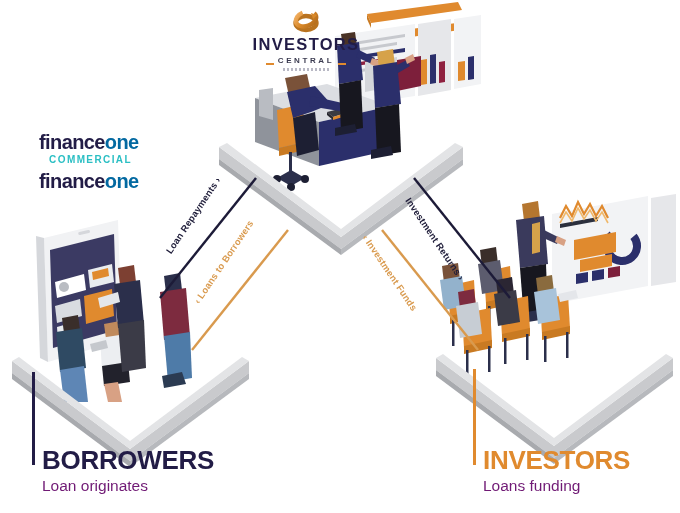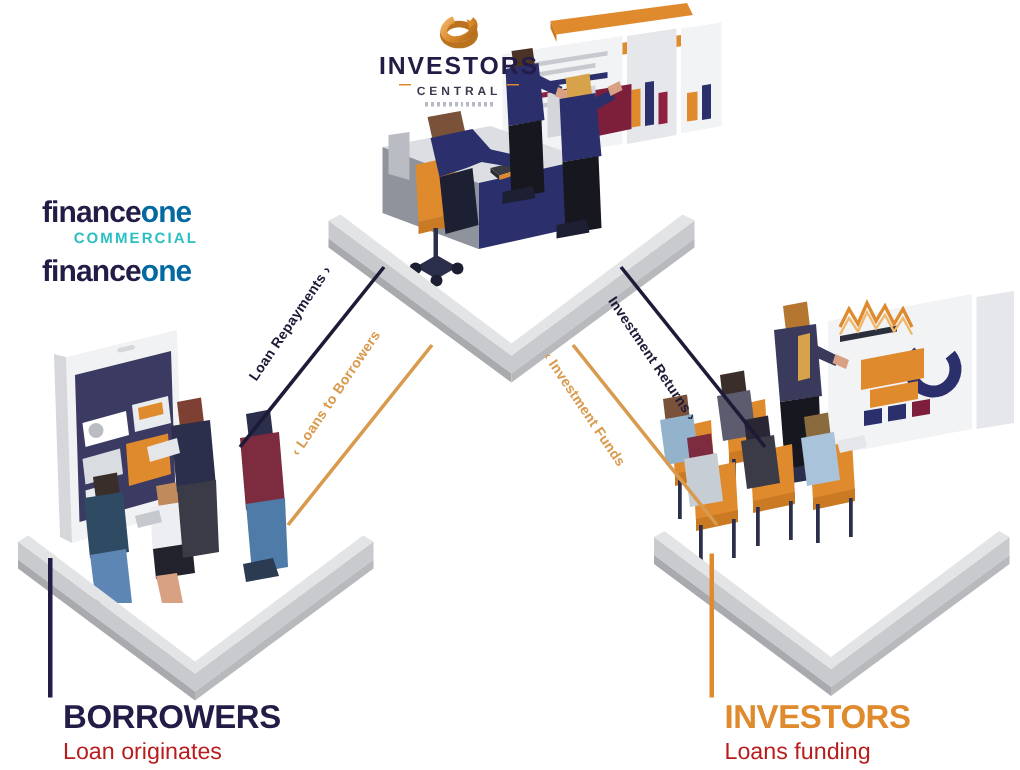--- a/index.html
+++ b/index.html
@@ -6,44 +6,44 @@
   body{width:680px;height:513px;overflow:hidden;
        font-family:"Liberation Sans",sans-serif;
        position:relative;}
   #stage{position:absolute;inset:0;width:680px;height:513px;background:#fff;}
   .abs{position:absolute;}
 
   
   #fo-block{left:28px;top:132px;width:130px;}
   .fo-line{font-weight:bold;letter-spacing:-0.6px;line-height:1;}
   .fo1{font-size:20px;}
-  .fo-dark{color:#221c46;}
+  .fo-dark{color:#221c46;margin-left:11px;}
   .fo-teal{color:#0369a1;}
   .fo-sub{font-size:10px;font-weight:bold;color:#2bbfc4;letter-spacing:1.4px;
           text-align:right;width:104px;margin-top:2px;}
   #fo-block2{left:28px;top:171px;width:130px;}
 
   
   #brand{left:251px;top:6px;width:110px;text-align:center;}
   #brand-ring{margin:0 auto 2px;width:30px;height:28px;}
   #brand-name{font-size:16.5px;font-weight:bold;color:#221c46;letter-spacing:1.3px;line-height:1;}
-  #brand-sub-row{display:flex;align-items:flex-start;justify-content:center;gap:4px;margin-top:3px;}
+  #brand-sub-row{display:flex;align-items:flex-end;justify-content:center;gap:4px;margin-top:3px;}
   #brand-sub{font-size:8px;font-weight:bold;color:#3b3b50;letter-spacing:2.6px;}
   .dash{width:8px;height:1.5px;background:#e08a2e;}
   #brand-tag{margin:3px auto 0;width:46px;height:3px;
              background:repeating-linear-gradient(90deg,#b8b8c4 0 2px,transparent 2px 4px);}
 
   
   #borrowers{left:42px;top:447px;}
   #investors{left:483px;top:447px;}
   .lbl-bar{position:absolute;width:3px;}
   #bar-b{left:32px;top:372px;height:93px;background:#221c46;}
   #bar-i{left:473px;top:369px;height:96px;background:#e08a2e;}
-  .lbl-title{font-size:22px;font-weight:bold;line-height:1;letter-spacing:-0.3px;margin-top:20px;}
-  .lbl-sub{font-size:15.5px;line-height:1.1;margin-top:4px;color:#b91c1c;}
+  .lbl-title{font-size:26px;font-weight:bold;line-height:1;letter-spacing:-0.3px;}
+  .lbl-sub{font-size:15.5px;line-height:1.1;margin-top:4px;color:#701a75;}
   #b-title{color:#221c46;}
   #i-title{color:#e08a2e;}
 
   
   .flow{position:absolute;font-size:9.4px;font-weight:bold;white-space:nowrap;
         letter-spacing:0.2px;}
   .flow.navy{color:#1d1b38;}
   .flow.orange{color:#d99a4e;}
   #f-rep{left:168px;top:247px;transform:rotate(-56deg);transform-origin:left center;}
   #f-l2b{left:196px;top:297px;transform:rotate(-56deg);transform-origin:left center;}

